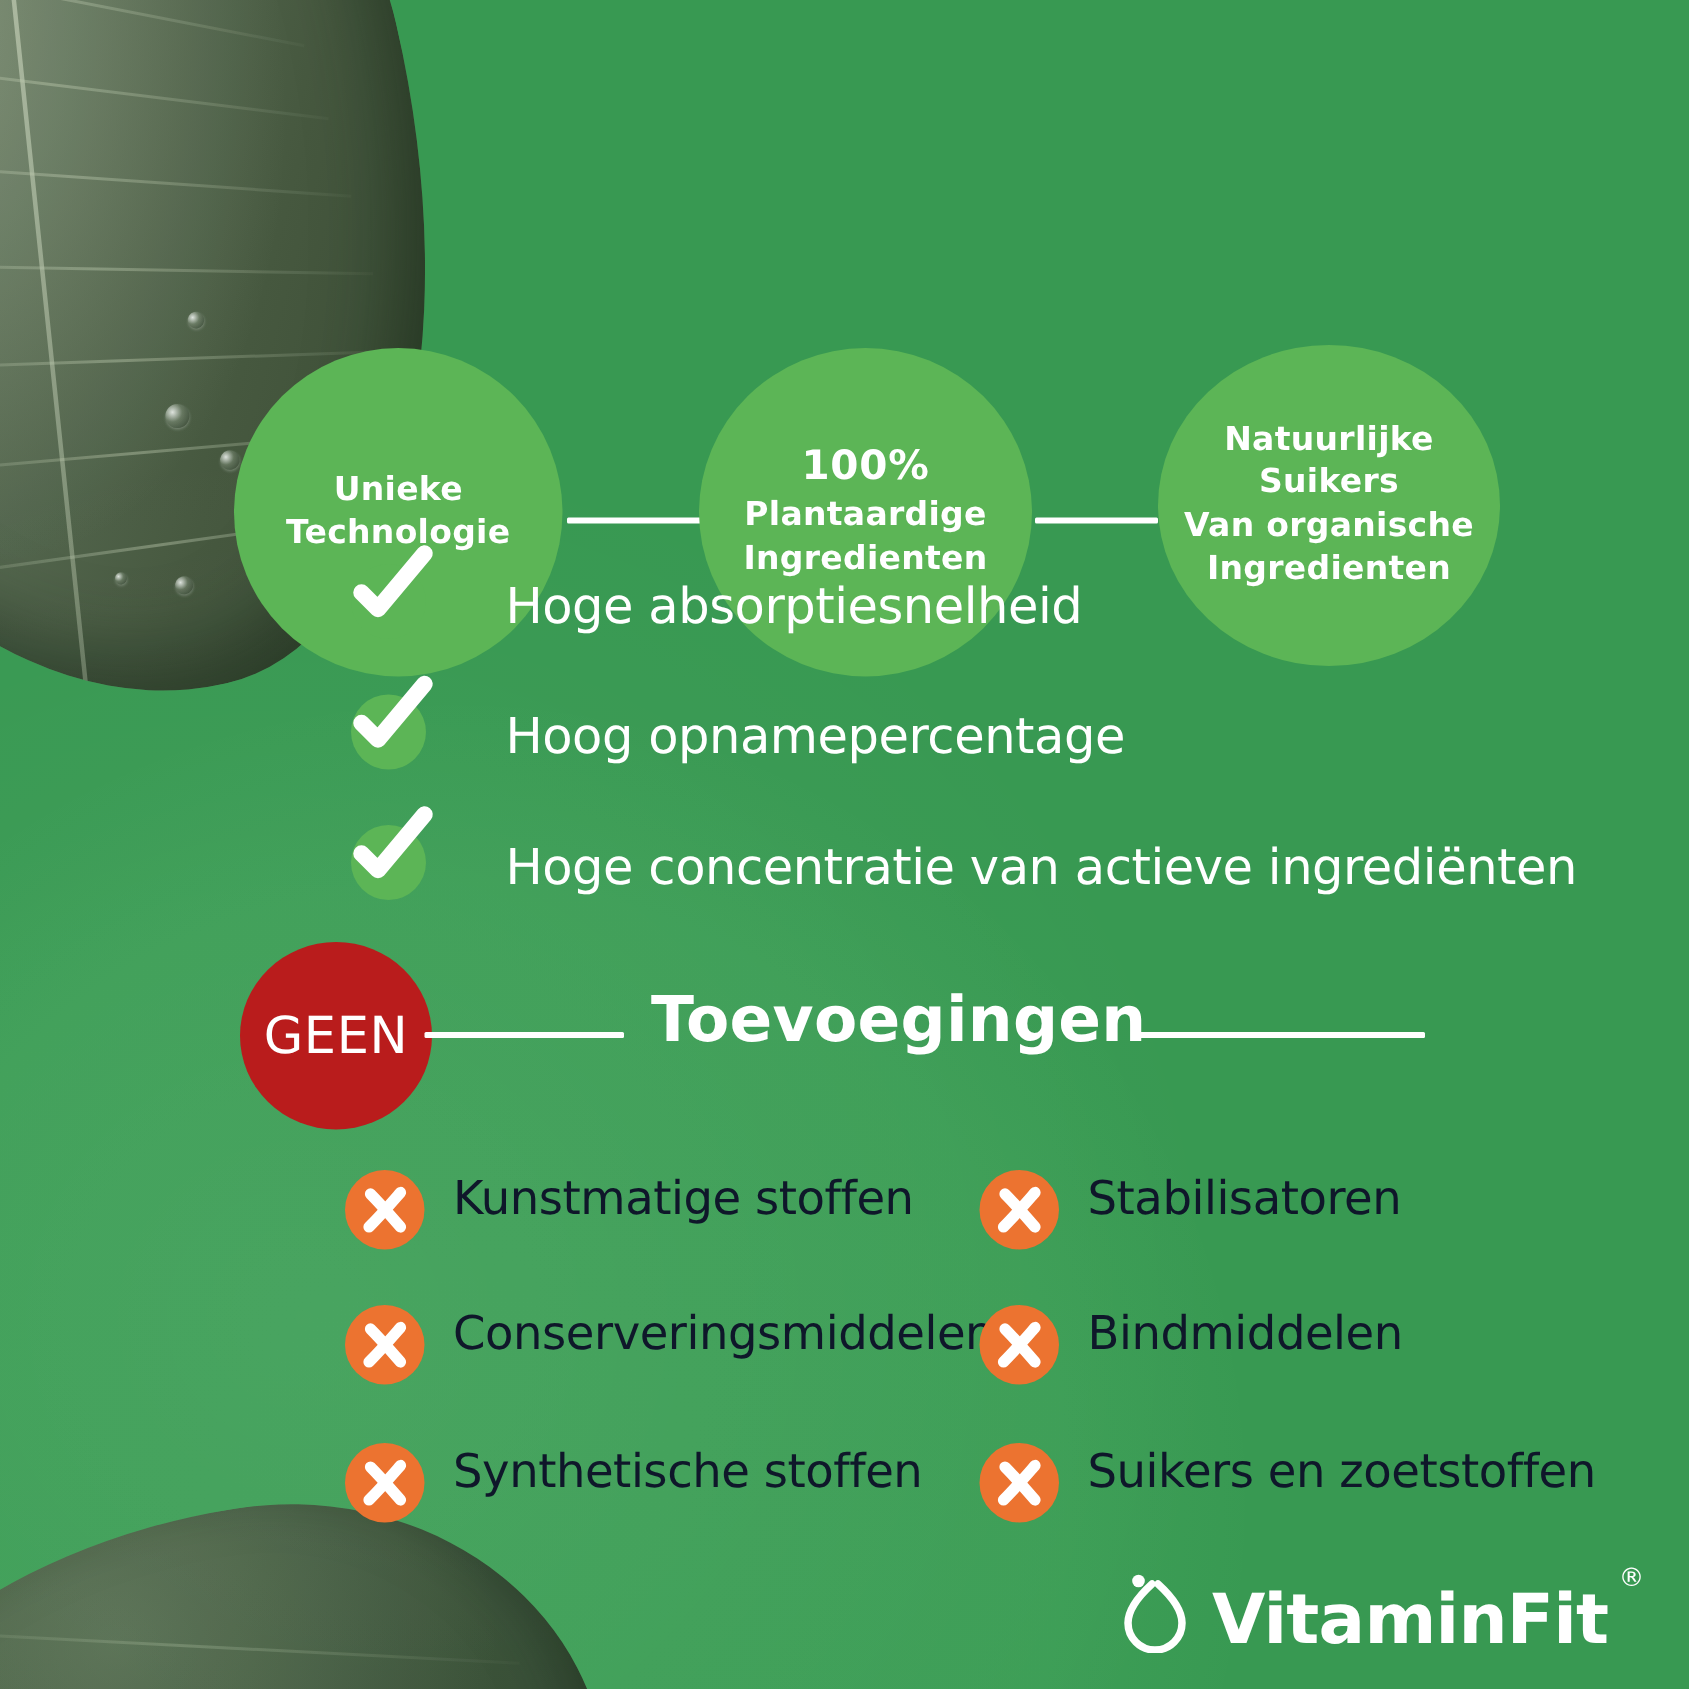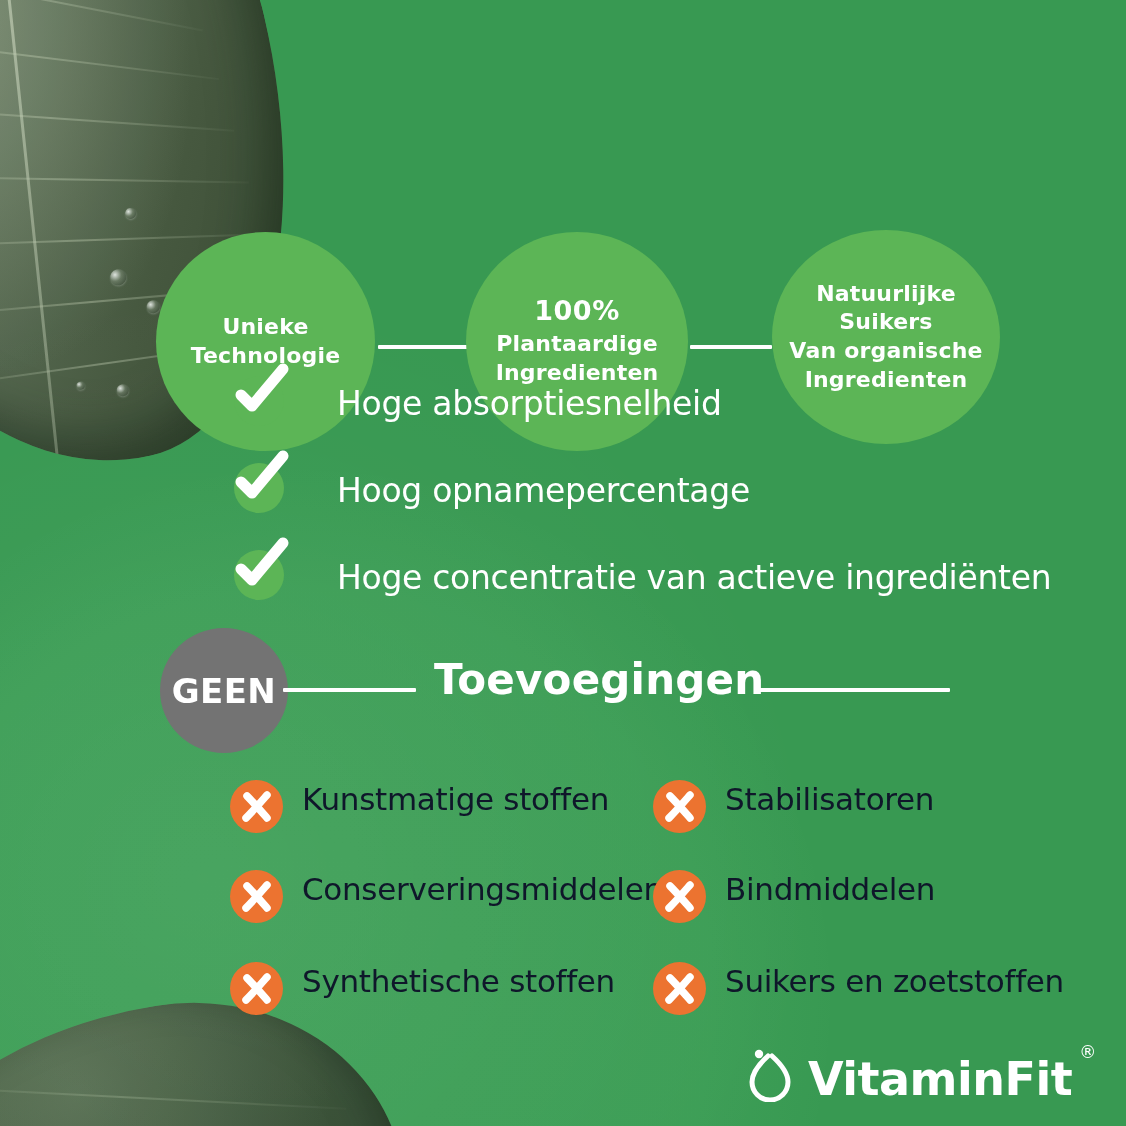--- a/index.html
+++ b/index.html
@@ -198,26 +198,26 @@
     width: 900px;
     height: 125px;
   }
   #geen-badge {
     position: absolute;
     left: 0;
     top: 0;
     width: 128px;
     height: 125px;
     border-radius: 50%;
-    background: #737373;
+    background: #b91c1c;
     display: flex;
     align-items: center;
     justify-content: center;
     color: #ffffff;
-    font-weight: 700;
+    font-weight: 400;
     font-size: 34px;
     letter-spacing: 0.4px;
   }
   .geen-line {
     position: absolute;
     height: 4px;
     background: #ffffff;
     top: 60px;
     border-radius: 1px;
   }

